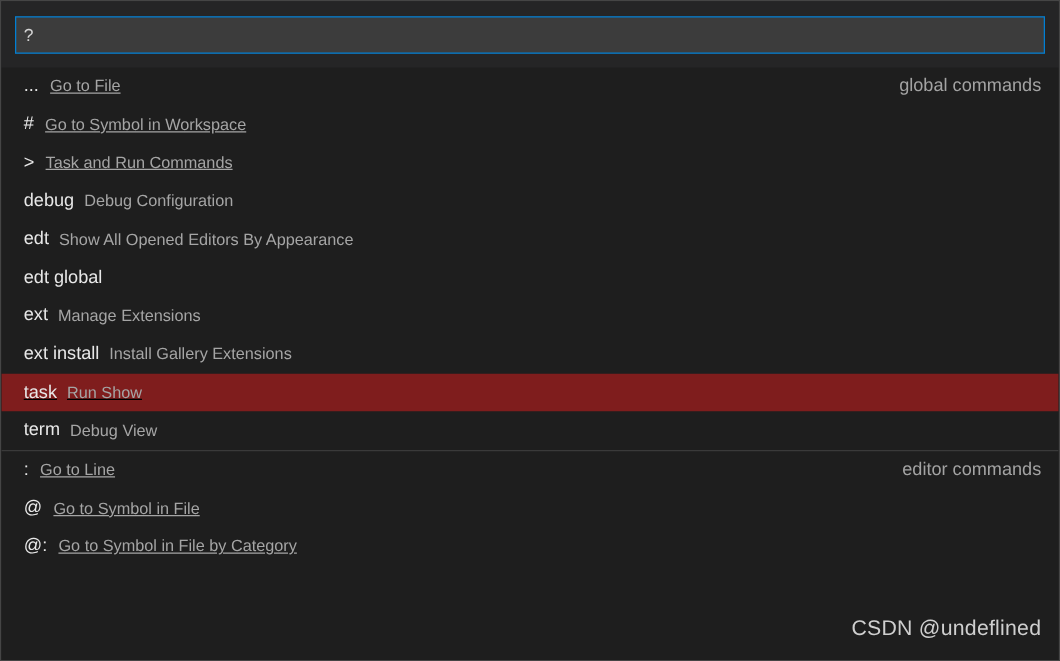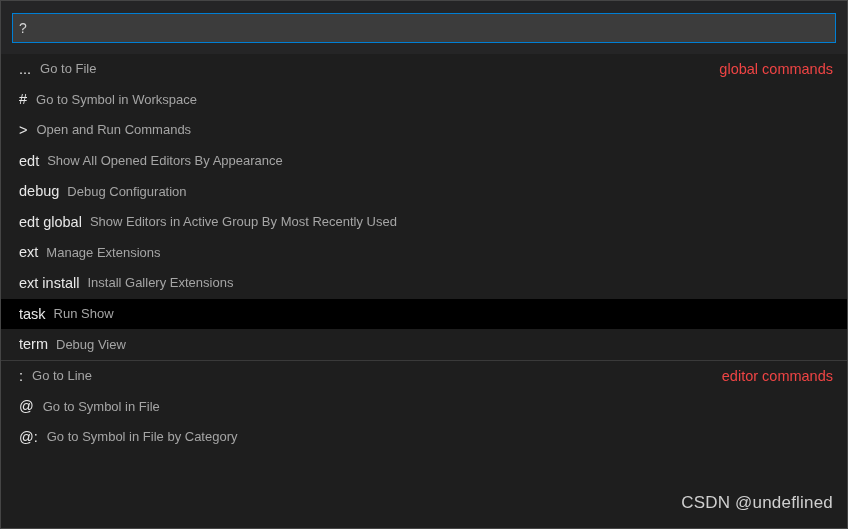--- a/index.html
+++ b/index.html
@@ -72,21 +72,21 @@
   .row {
     position: relative;
     height: 30.6px;
     display: flex;
     align-items: center;
     padding: 0 14px 0 18px;
     box-sizing: border-box;
     white-space: nowrap;
   }
   .row.highlight {
-    background: #000000;
+    background: #7f1d1d;
     text-decoration: underline;
   }
 
   .row .prefix {
     color: #e8e8e8;
     font-size: 14.5px;
     line-height: 15px;
     flex: 0 0 auto;
   }
   .row .keyword {
@@ -97,26 +97,27 @@
   }
   .row .desc {
     color: #a5a5a5;
     font-size: 13px;
     line-height: 14px;
     flex: 0 0 auto;
     margin-left: 8px;
   }
   .row .prefix + .desc {
     margin-left: 9px;
+    text-decoration: underline;
   }
   .row .spacer {
     flex: 1 1 auto;
   }
   .row .grouplabel {
-    color: #ef4444;
+    color: #a3a3a3;
     font-size: 14.5px;
     line-height: 15px;
     flex: 0 0 auto;
   }
 
   
   .watermark {
     position: absolute;
     right: 14px;
     bottom: 15px;
@@ -155,33 +156,32 @@
           <span class="desc">Go to File</span>
           <span class="spacer"></span>
           <span class="grouplabel">global commands</span>
         </div>
         <div class="row">
           <span class="prefix">#</span>
           <span class="desc">Go to Symbol in Workspace</span>
         </div>
         <div class="row">
           <span class="prefix">&gt;</span>
-          <span class="desc">Open and Run Commands</span>
+          <span class="desc">Task and Run Commands</span>
+        </div>
+        <div class="row">
+          <span class="keyword">debug</span>
+          <span class="desc">Debug Configuration</span>
         </div>
         <div class="row">
           <span class="keyword">edt</span>
           <span class="desc">Show All Opened Editors By Appearance</span>
         </div>
         <div class="row">
-          <span class="keyword">debug</span>
-          <span class="desc">Debug Configuration</span>
-        </div>
-        <div class="row">
           <span class="keyword">edt global</span>
-          <span class="desc">Show Editors in Active Group By Most Recently Used</span>
         </div>
         <div class="row">
           <span class="keyword">ext</span>
           <span class="desc">Manage Extensions</span>
         </div>
         <div class="row">
           <span class="keyword">ext install</span>
           <span class="desc">Install Gallery Extensions</span>
         </div>
         <div class="row highlight">

